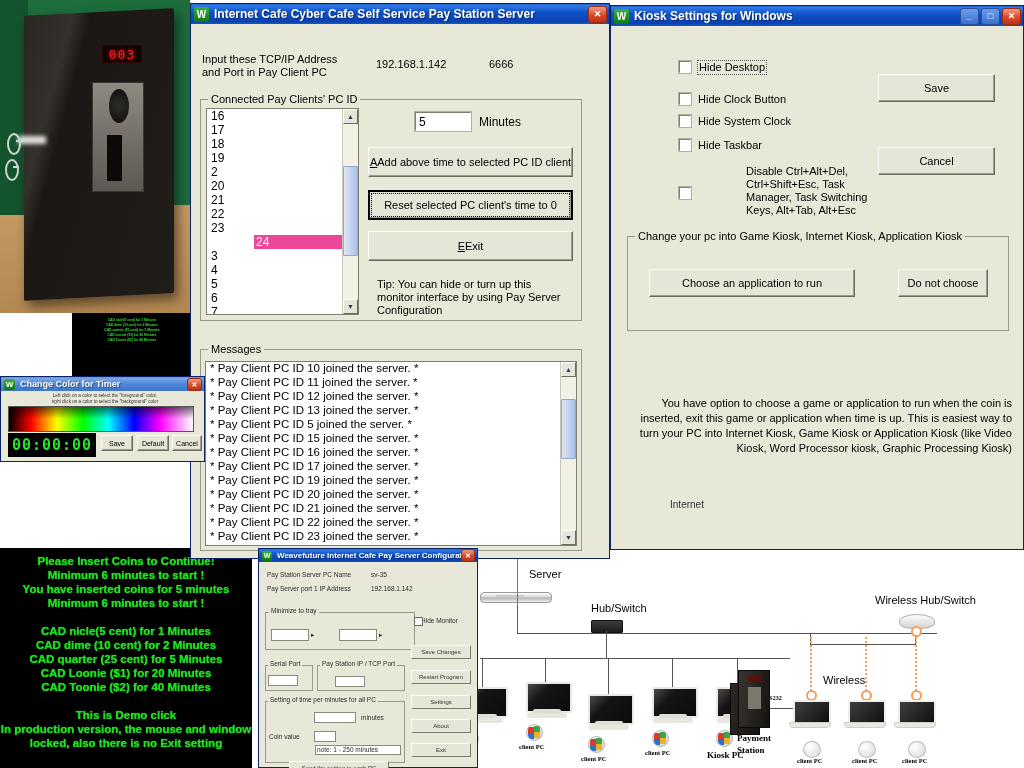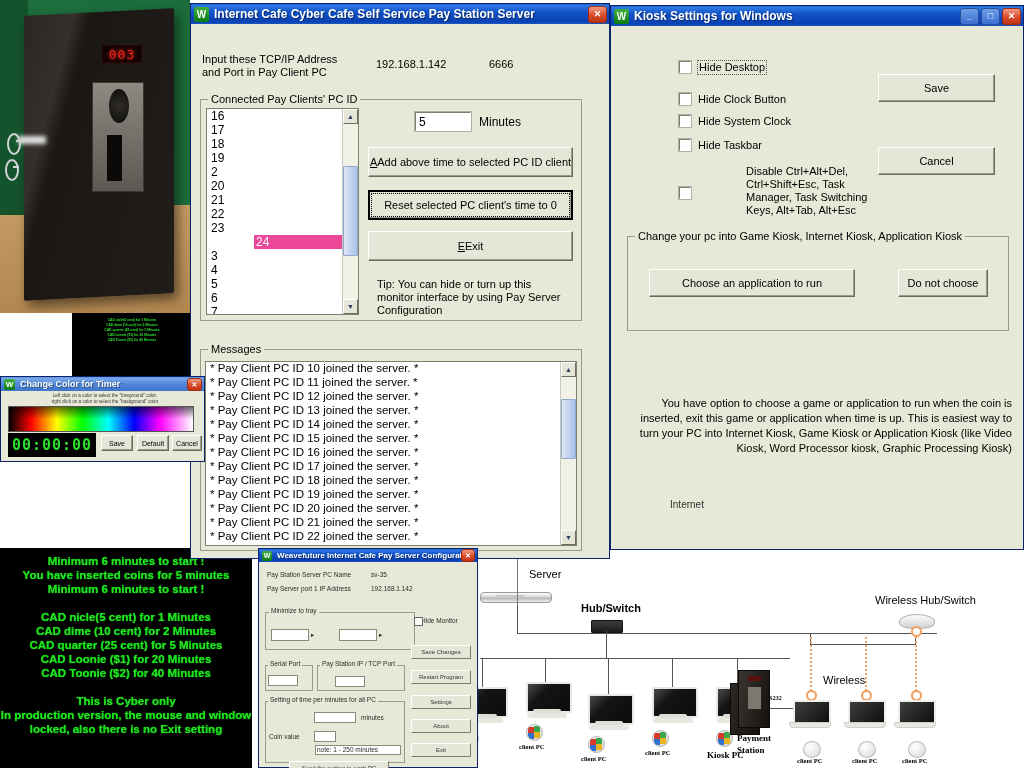--- a/index.html
+++ b/index.html
@@ -209,31 +209,32 @@
     <div class="gl">CAD nicle(5 cent) for 1 Minutes</div>
     <div class="gl" style="top:10px">CAD dime (10 cent) for 2 Minutes</div>
     <div class="gl" style="top:15px">CAD quarter (25 cent) for 5 Minutes</div>
     <div class="gl" style="top:20px">CAD Loonie ($1) for 20 Minutes</div>
     <div class="gl" style="top:25px">CAD Toonie ($2) for 40 Minutes</div>
   </div>
 </div>
 
 <div class="abs" id="coin-screen">
   <div style="padding-top:6px" id="coin-lines">
+      <div class="line">Please Insert Coins to Continue!</div>
       <div class="line">Minimum 6 minutes to start !</div>
       <div class="line">You have inserted coins for 5 minutes</div>
       <div class="line">Minimum 6 minutes to start !</div>
       <div class="line">&nbsp;</div>
       <div class="line">CAD nicle(5 cent) for 1 Minutes</div>
       <div class="line">CAD dime (10 cent) for 2 Minutes</div>
       <div class="line">CAD quarter (25 cent) for 5 Minutes</div>
       <div class="line">CAD Loonie ($1) for 20 Minutes</div>
       <div class="line">CAD Toonie ($2) for 40 Minutes</div>
       <div class="line">&nbsp;</div>
-      <div class="line">This is Cyber only</div>
+      <div class="line">This is Demo click</div>
       <div class="line">In production version, the mouse and window</div>
       <div class="line">locked, also there is no Exit setting</div>
     </div>
 </div>
 
 <div class="abs" id="network-diagram">
   <div class="diagtitle" style="left:355px;top:11px;">Internet Cafe, Cyber Cafe, Game Cafe</div>
   <div class="diagtitle" style="left:355px;top:24px;">Self Service Payment System</div>
 
   <div class="srv" style="left:55px;top:10px;width:75px;"></div>
@@ -252,21 +253,21 @@
   <div class="cloud" style="left:228px;top:22px;">
     <b style="left:0;top:14px;width:26px;height:22px;"></b>
     <b style="left:14px;top:2px;width:30px;height:26px;"></b>
     <b style="left:34px;top:8px;width:32px;height:28px;"></b>
     <b style="left:20px;top:20px;width:34px;height:22px;"></b>
     <div class="txt">Internet</div>
   </div>
 
   <div class="wire" style="left:92px;top:144px;width:1px;height:28px;background:#555;"></div>
   <div class="wire" style="left:92px;top:171px;width:420px;height:1px;background:#555;"></div>
-  <div class="dcap" style="left:156px;top:140px;font-weight:bold;">Hub/Switch</div>
+  <div class="dcap" style="left:166px;top:140px;">Hub/Switch</div>
   <div class="hubsw" style="left:166px;top:158px;"></div>
   <div class="wire" style="left:181px;top:169px;width:1px;height:28px;background:#555;"></div>
   <div class="wire" style="left:55px;top:196px;width:310px;height:1px;background:#555;"></div>
 
   <div class="wire" style="left:57px;top:196px;width:1px;height:30px;background:#555;"></div>
   <div class="wire" style="left:120px;top:196px;width:1px;height:30px;background:#555;"></div>
   <div class="wire" style="left:183px;top:196px;width:1px;height:38px;background:#555;"></div>
   <div class="wire" style="left:247px;top:196px;width:1px;height:30px;background:#555;"></div>
   <div class="wire" style="left:312px;top:196px;width:1px;height:30px;background:#555;"></div>
 
@@ -483,25 +484,24 @@
 
   <div class="group" style="left:9px;top:345px;width:382px;height:202px;">
     <div class="gl">Messages</div>
   </div>
   <div class="listbox" style="left:14px;top:357px;width:372px;height:185px;">
     <div class="lb-items" id="messages-list" style="font-size:11.5px;line-height:13.3px;">
         <div>* Pay Client PC ID 10 joined the server. *</div>
         <div>* Pay Client PC ID 11 joined the server. *</div>
         <div>* Pay Client PC ID 12 joined the server. *</div>
         <div>* Pay Client PC ID 13 joined the server. *</div>
-        <div>* Pay Client PC ID 14 joined the server. *</div>
+        <div>* Pay Client PC ID 5 joined the server. *</div>
         <div>* Pay Client PC ID 15 joined the server. *</div>
         <div>* Pay Client PC ID 16 joined the server. *</div>
         <div>* Pay Client PC ID 17 joined the server. *</div>
-        <div>* Pay Client PC ID 18 joined the server. *</div>
         <div>* Pay Client PC ID 19 joined the server. *</div>
         <div>* Pay Client PC ID 20 joined the server. *</div>
         <div>* Pay Client PC ID 21 joined the server. *</div>
         <div>* Pay Client PC ID 22 joined the server. *</div>
         <div>* Pay Client PC ID 23 joined the server. *</div>
       </div>
     <div class="sbar">
       <div class="sb-btn">▲</div>
       <div class="sb-track">
         <div class="sb-thumb" style="top:22px;height:60px;"></div>

